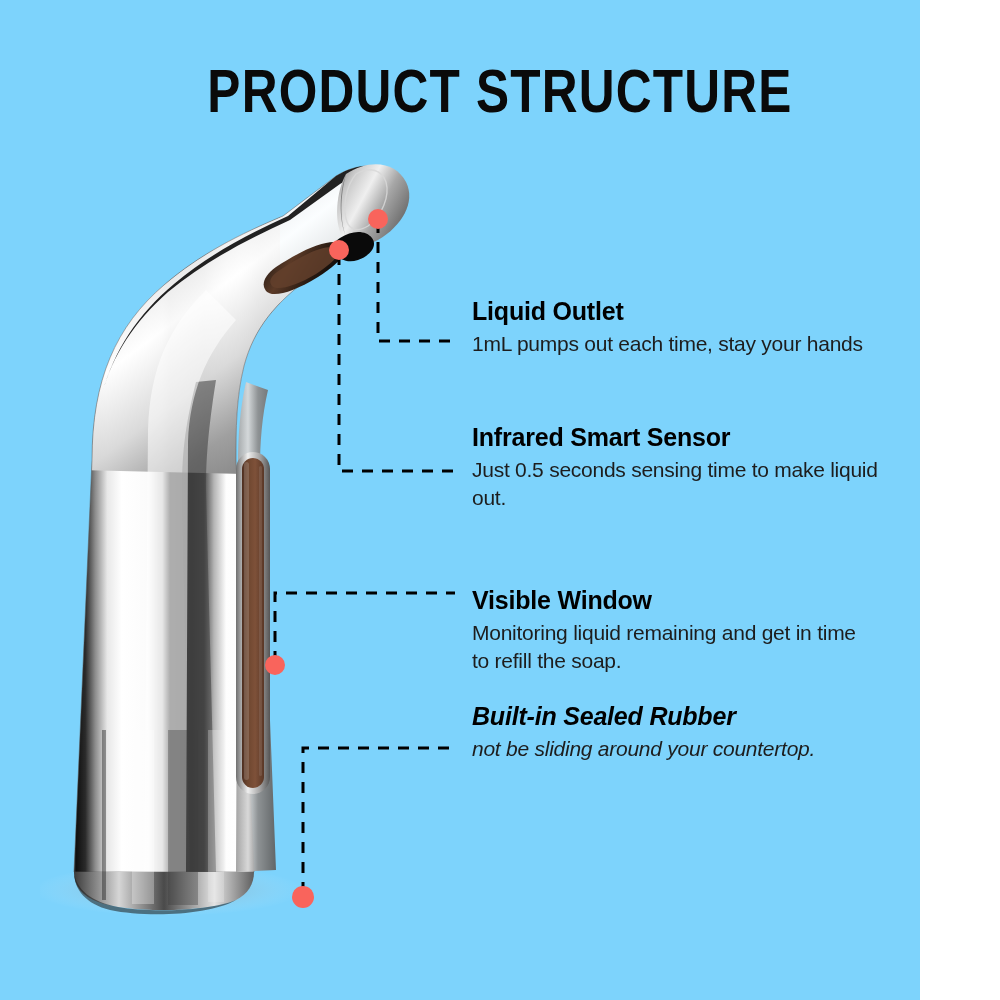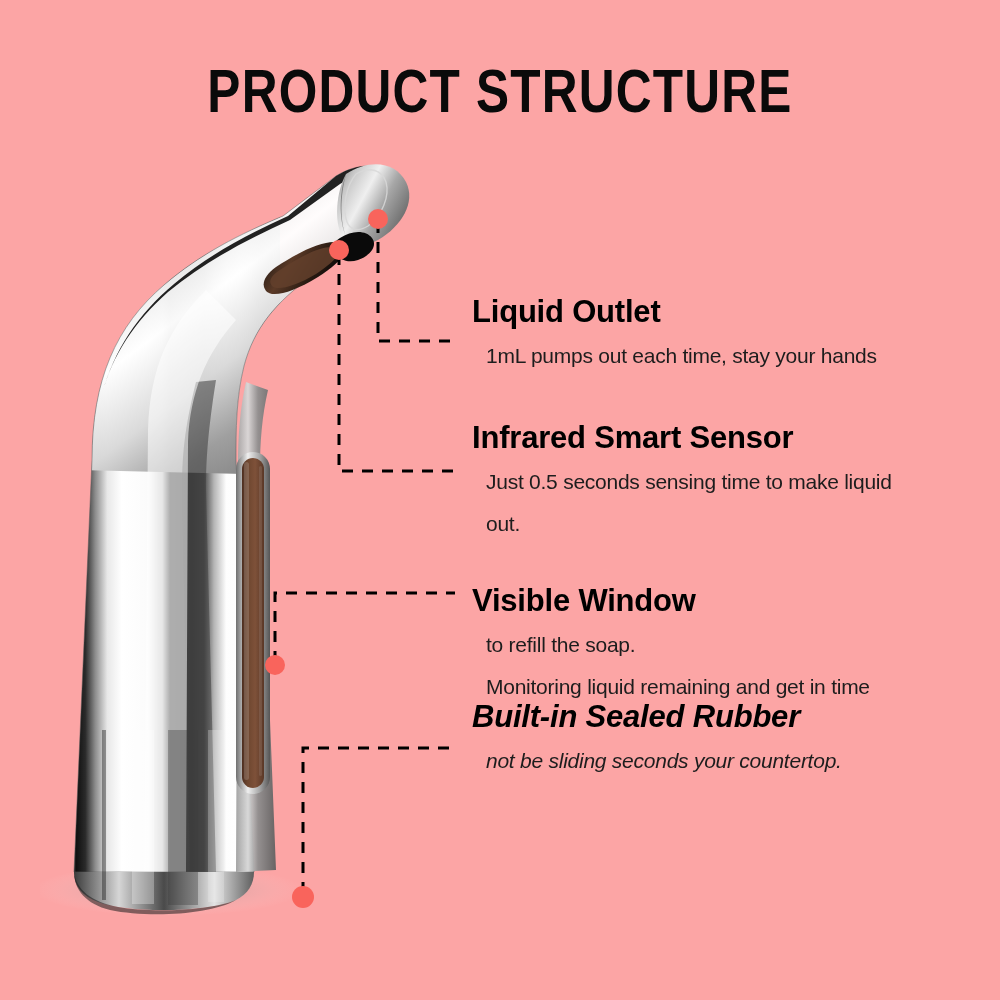--- a/index.html
+++ b/index.html
@@ -6,23 +6,23 @@
   html, body {
     margin: 0;
     padding: 0;
     background: #ffffff;
   }
   body {
     font-family: "Liberation Sans", sans-serif;
   }
   #page {
     position: relative;
-    width: 1000px;
+    width: 920px;
     height: 1000px;
-    background: #fca5a5;
+    background: #7dd3fc;
     overflow: hidden;
   }
 
   
   #page-title {
     position: absolute;
     left: 0;
     top: 58px;
     width: 1000px;
     text-align: center;
@@ -70,34 +70,34 @@
 
   
   .callout {
     position: absolute;
     left: 472px;
     width: 520px;
   }
   .callout-title {
     font-family: "Liberation Sans", sans-serif;
     font-weight: 700;
-    font-size: 31px;
+    font-size: 25px;
     line-height: 33px;
     color: #000000;
     letter-spacing: -0.2px;
     margin: 0 0 2px 0;
   }
   .callout-desc {
     font-family: "Liberation Sans", sans-serif;
     font-weight: 400;
     font-size: 21px;
     line-height: 28px;
     color: #1d1d1d;
     letter-spacing: -0.25px;
-    margin: 14px;
+    margin: 0;
   }
 
   #callout-0 { top: 295px; }
   #callout-1 { top: 421px; }
   #callout-2 { top: 584px; }
   #callout-3 { top: 700px; font-style: italic; }
 </style>
 </head>
 <body>
 
@@ -308,22 +308,22 @@
   </div>
 
   <div class="callout" id="callout-1">
     <div class="callout-title">Infrared Smart Sensor</div>
     <div class="callout-desc">Just 0.5 seconds sensing time to make liquid</div>
     <div class="callout-desc">out.</div>
   </div>
 
   <div class="callout" id="callout-2">
     <div class="callout-title">Visible Window</div>
+    <div class="callout-desc">Monitoring liquid remaining and get in time</div>
     <div class="callout-desc">to refill the soap.</div>
-    <div class="callout-desc">Monitoring liquid remaining and get in time</div>
   </div>
 
   <div class="callout" id="callout-3">
     <div class="callout-title">Built-in Sealed Rubber</div>
-    <div class="callout-desc">not be sliding seconds your countertop.</div>
+    <div class="callout-desc">not be sliding around your countertop.</div>
   </div>
 
 </div>
 
 </body></html>

